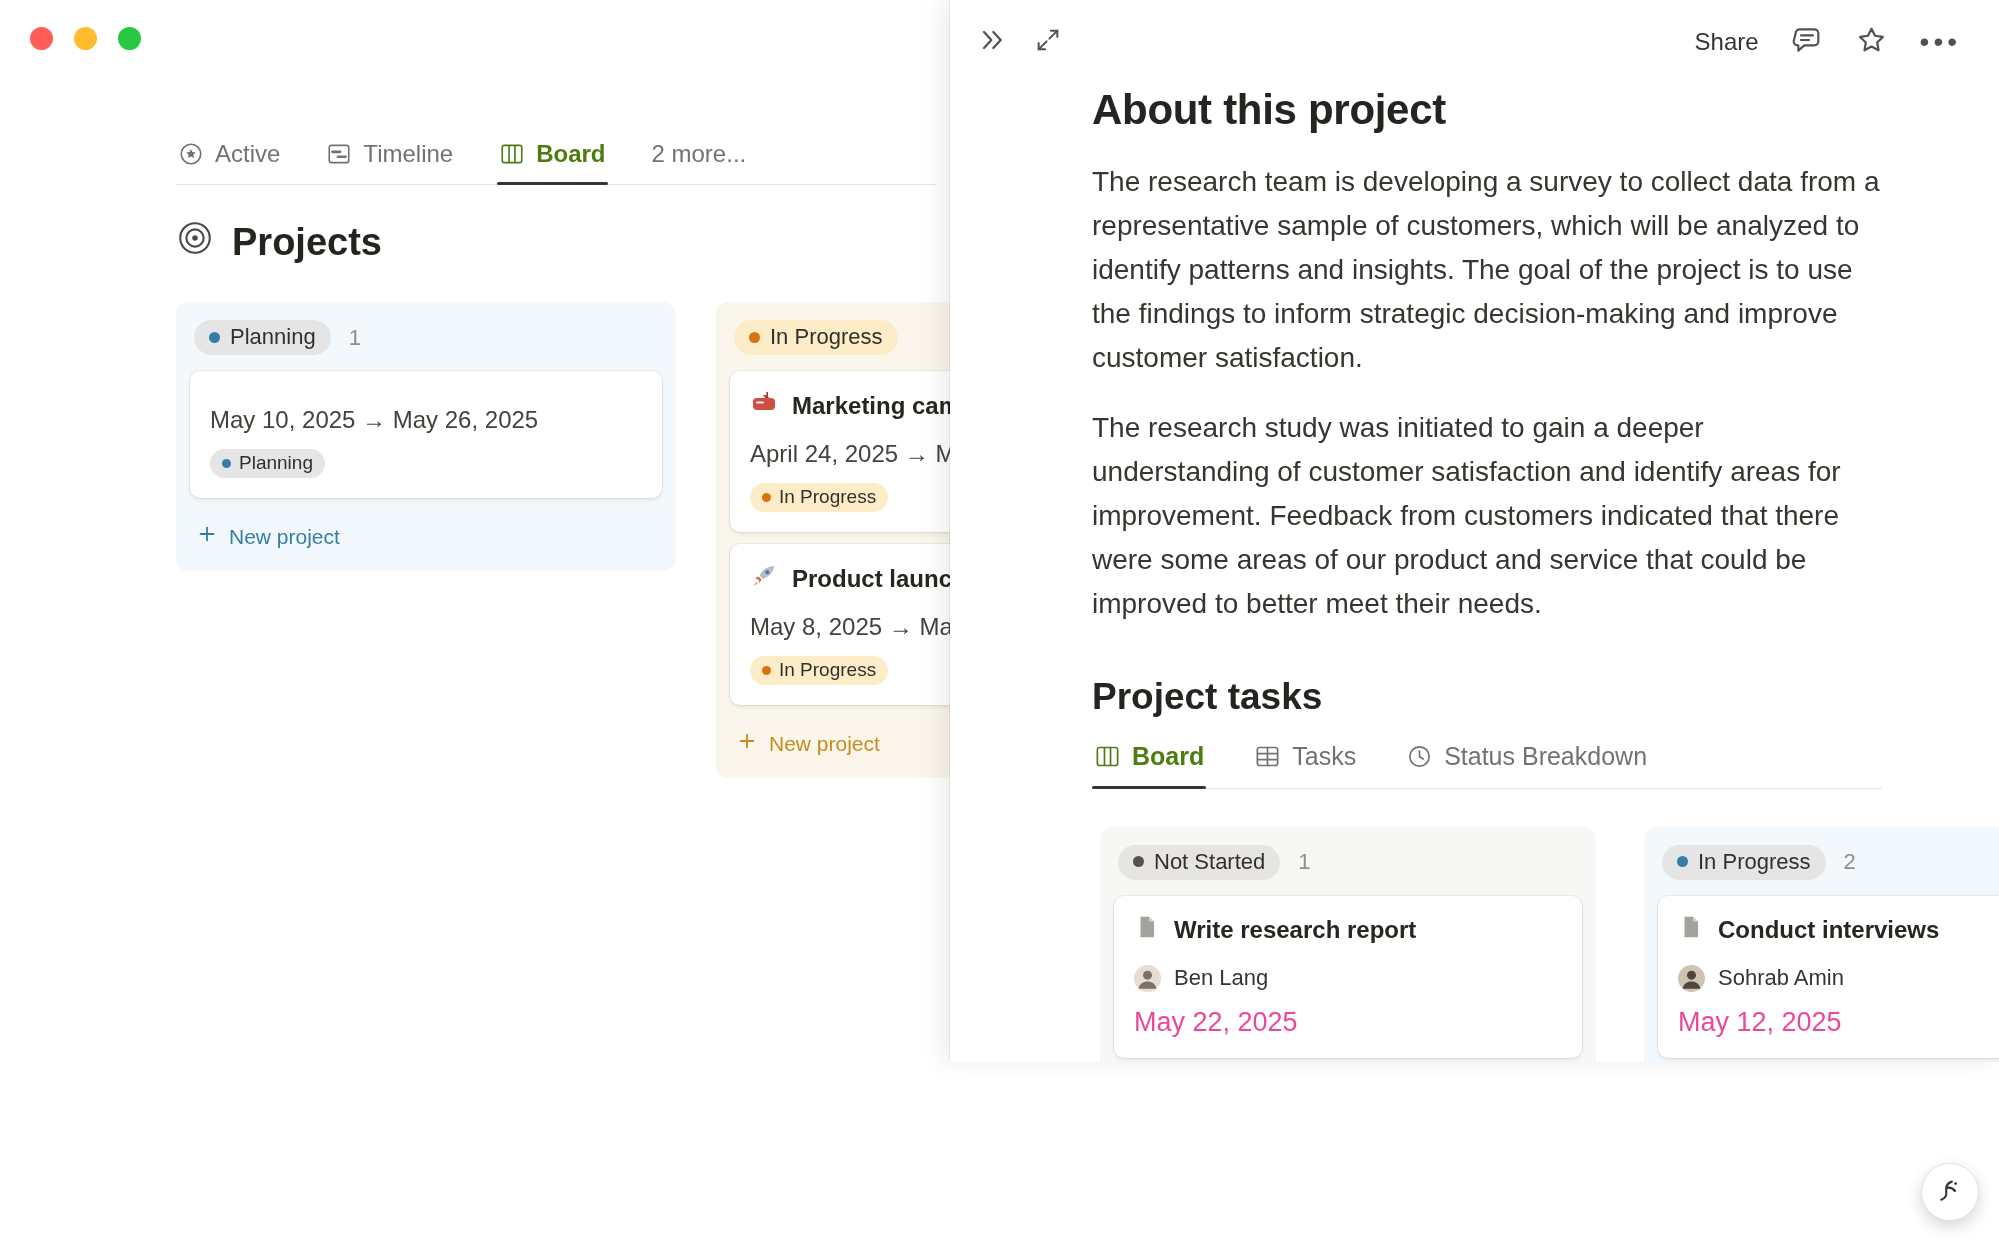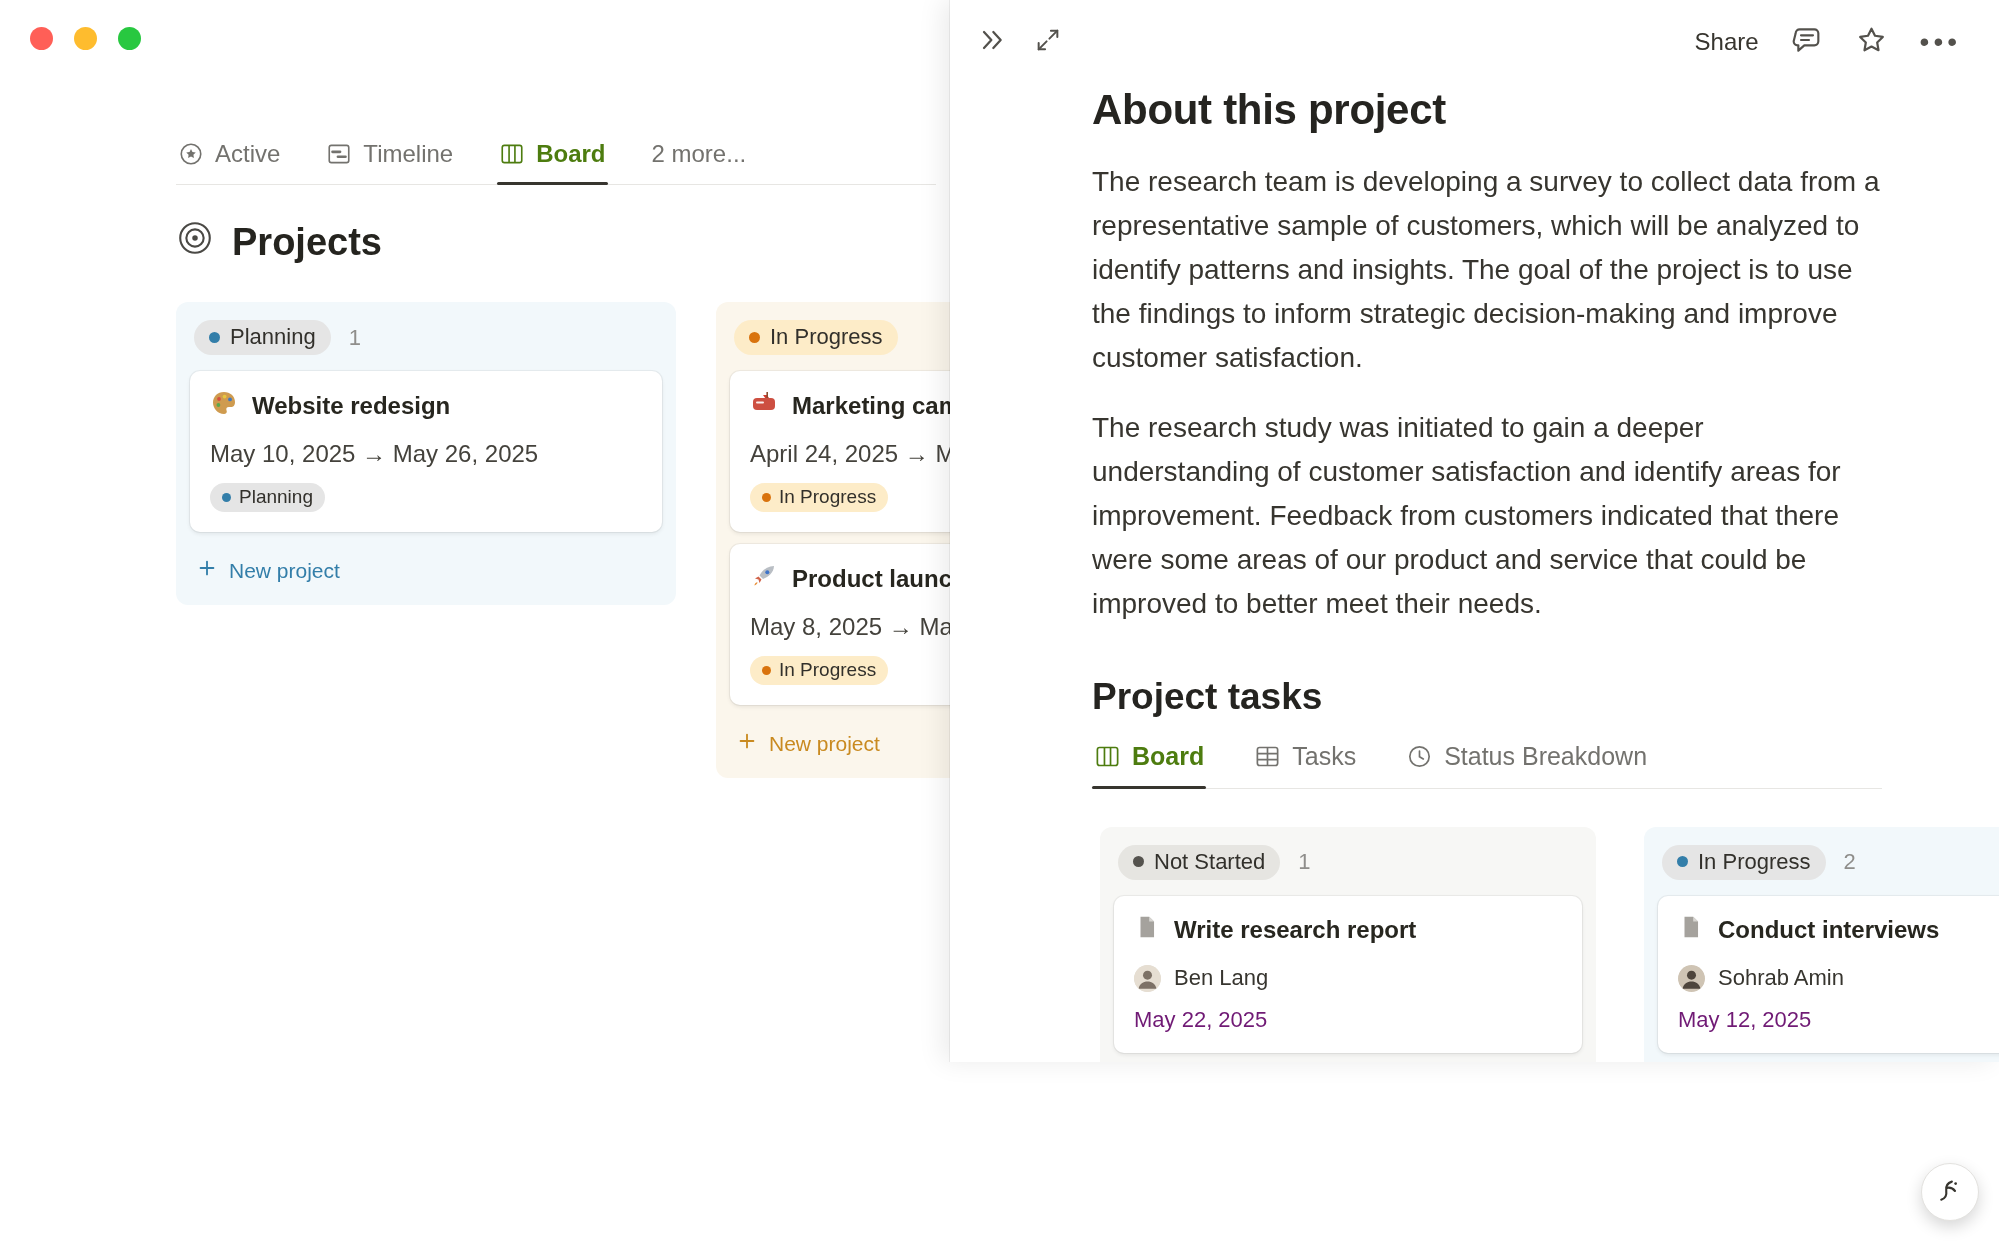--- a/index.html
+++ b/index.html
@@ -82,21 +82,21 @@
   .tasks-heading { margin-top:50px; font-size:37px; font-weight:700; color:#252420; }
   .peek-tabs { margin-top:24px; width:790px; display:flex; align-items:flex-end; gap:46px;
                border-bottom:1px solid #e7e6e3; }
   .peek-tabs .tab { font-size:25px; padding-bottom:17px; }
 
   .tasks-board { margin-top:38px; margin-left:8px; display:flex; align-items:flex-start; gap:48px; }
   .tasks-board .kcol { width:496px; }
   .assignee { display:flex; align-items:center; gap:13px; margin-top:19px; font-size:22px; color:#37352f; }
   .avatar { width:27px; height:27px; border-radius:50%; overflow:hidden; background:#e3ded5;
             display:inline-flex; flex-shrink:0; }
-  .tdate { margin-top:15px; font-size:22px; color:#701a75; }
+  .tdate { margin-top:15px; font-size:27px; color:#ec4899; }
 
   
   .ai-fab { position:absolute; right:20px; bottom:38px; width:58px; height:58px; border-radius:50%;
             background:#fff; border:1px solid #e3e2df; box-shadow:0 6px 16px rgba(0,0,0,.16);
             display:flex; align-items:center; justify-content:center; z-index:20; cursor:pointer; }
 </style>
 </head>
 <body>
 
 <div class="app">
@@ -159,32 +159,20 @@
       <div class="kcol blue-bg">
         <div class="kcol-header">
           <span class="pill blue">
             <span class="dot"></span>
             <span>Planning</span>
           </span>
           <span class="count">1</span>
         </div>
 
         <div class="kcard">
-          <div class="kcard-title">
-            <span>
-              <svg width="28" height="28" viewBox="0 0 28 28">
-                <path d="M14 3C7.4 3 3 7.8 3 13.5 3 19.4 7.8 25 14 25c1.8 0 2.8-1.1 2.8-2.4 0-.9-.5-1.5-.5-2.4 0-1.3 1-2.2 2.4-2.2h2.5c2.7 0 3.8-2.2 3.8-5C25 7.3 20.2 3 14 3z" fill="#cf9b4f"></path>
-                <circle cx="9" cy="10" r="1.9" fill="#d64f3e"></circle>
-                <circle cx="14.6" cy="7.6" r="1.9" fill="#e8c63f"></circle>
-                <circle cx="20" cy="10.4" r="1.9" fill="#4178c0"></circle>
-                <circle cx="8.4" cy="16" r="1.9" fill="#5ba84c"></circle>
-              </svg>
-            </span>
-            <span>Website redesign</span>
-          </div>
           <div class="kcard-dates">May 10, 2025 → May 26, 2025</div>
           <div class="kcard-tagrow">
             <span class="pill tag blue">
               <span class="dot"></span>
               <span>Planning</span>
             </span>
           </div>
         </div>
 
         <div class="newbtn blue">

